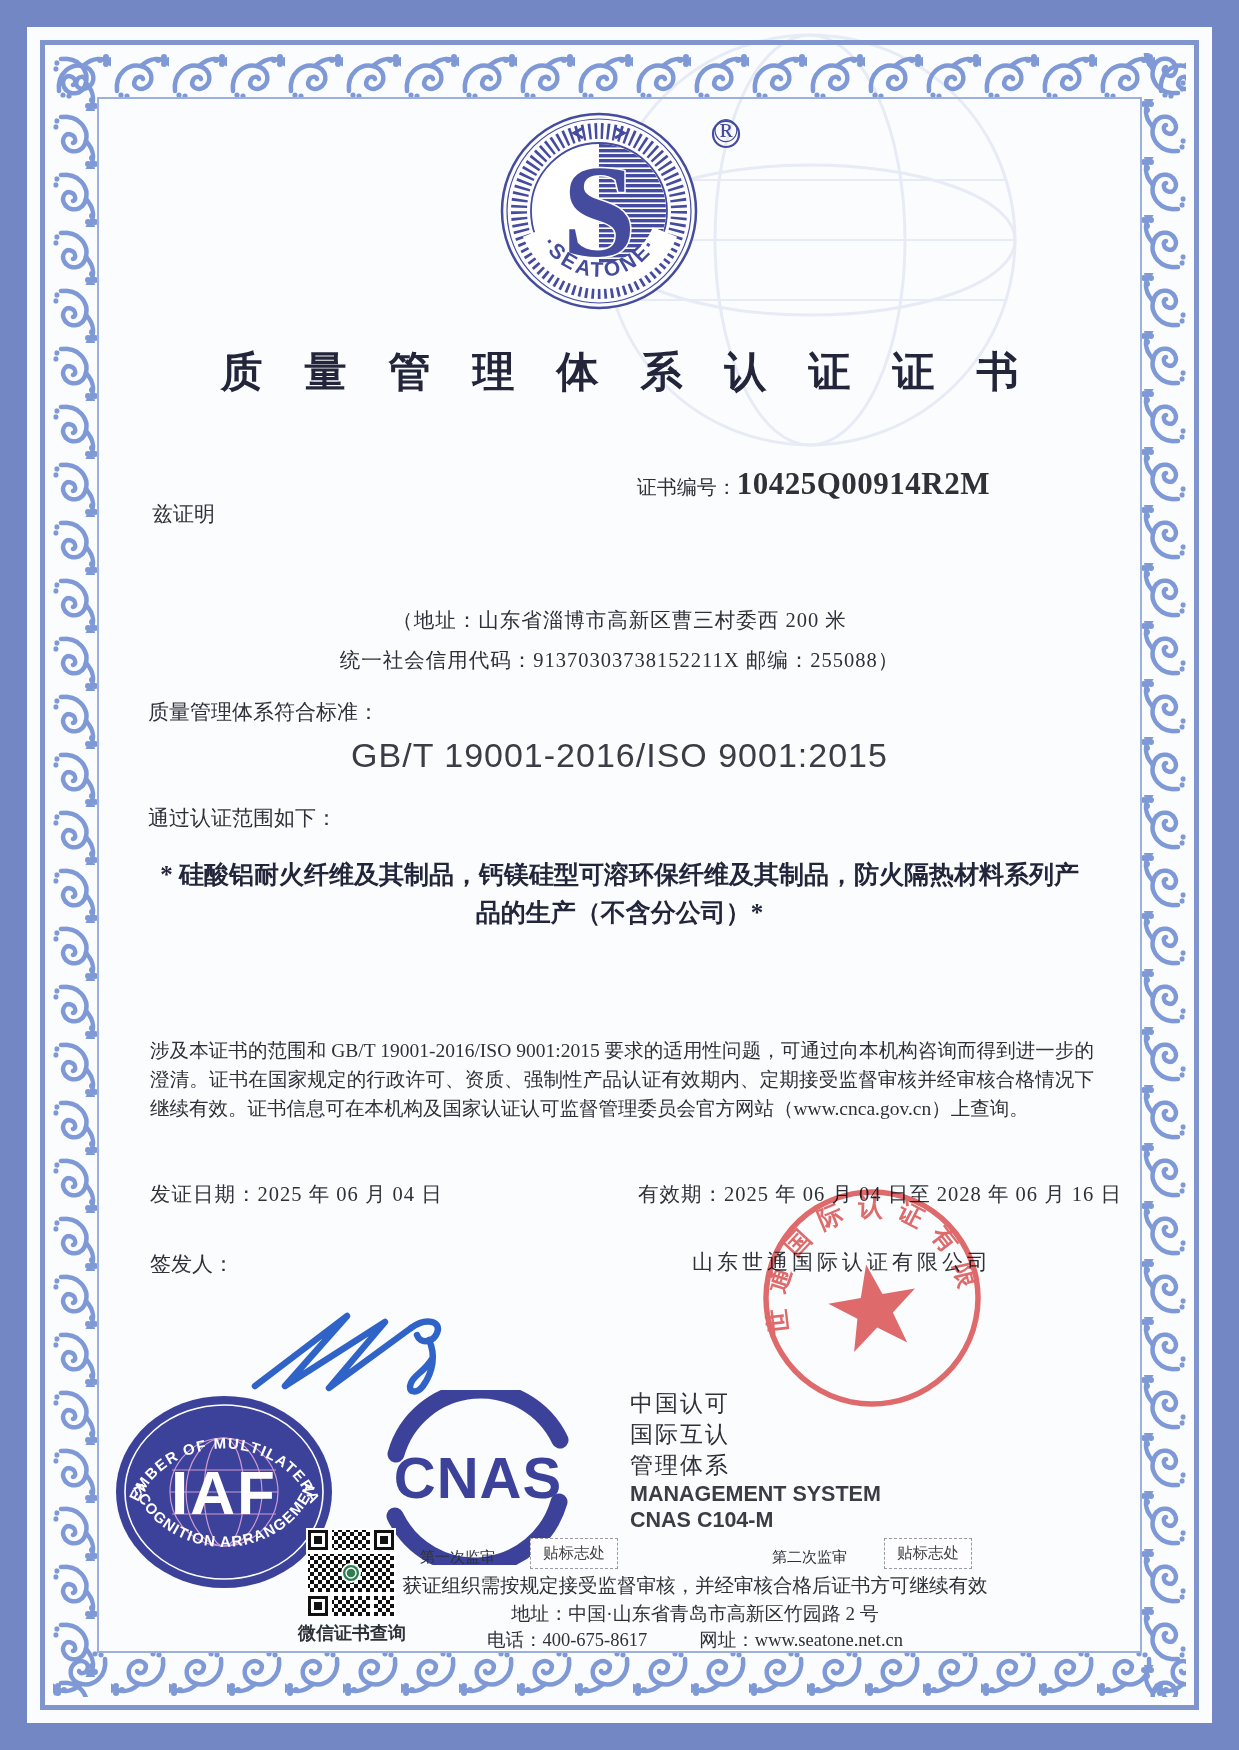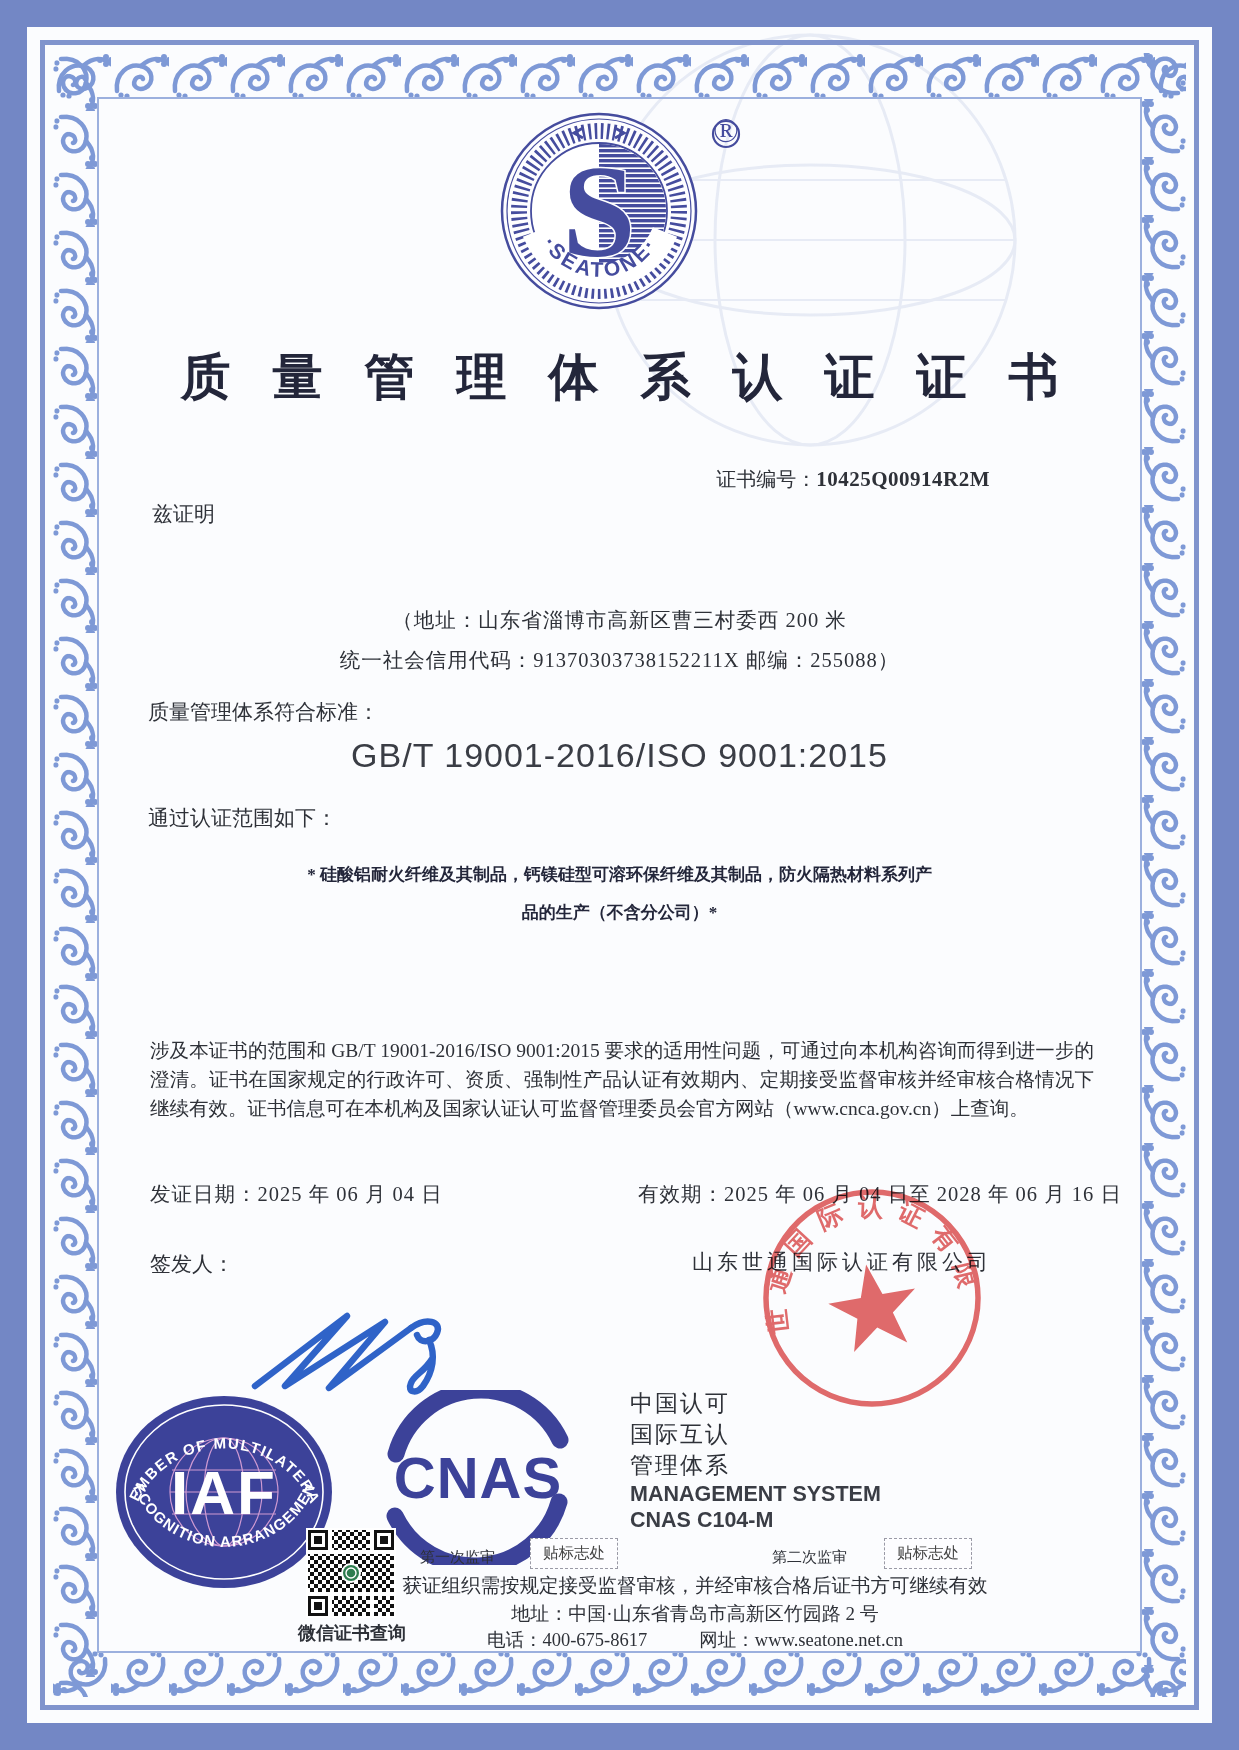--- a/index.html
+++ b/index.html
@@ -6,29 +6,29 @@
   .page{position:relative;width:1239px;height:1750px;margin:0 auto;background:#fbfcfe;overflow:hidden;
         font-family:"Liberation Serif","DejaVu Serif",serif;color:#2e3138;}
   
   .band-outer{position:absolute;inset:0;border:27px solid #7387c5;pointer-events:none;}
   .line-mid{position:absolute;left:40px;top:40px;right:40px;bottom:40px;border:5px solid #8094cd;pointer-events:none;}
   .strip{position:absolute;pointer-events:none;}
   .inner-line{position:absolute;left:97px;top:97px;right:97px;bottom:97px;border:2px solid #9cb0de;pointer-events:none;}
   
   .abs{position:absolute;}
   .ctr{left:0;right:0;text-align:center;}
-  .title{top:344px;font-size:50px;font-weight:700;color:#23263a;letter-spacing:42px;padding-left:42px;}
+  .title{top:344px;font-size:42px;font-weight:700;color:#23263a;letter-spacing:42px;padding-left:42px;}
   .certno{top:466px;right:249px;text-align:right;font-size:20px;}
-  .certno b{font-size:21px;letter-spacing:.5px;text-align:right;}
+  .certno b{font-size:31px;letter-spacing:.5px;text-align:right;}
   .lbl{font-size:21px;}
   .company{top:522px;font-size:37px;font-weight:700;letter-spacing:8px;color:#23263a;}
   .addr{font-size:20.5px;letter-spacing:1px;}
   .standard{top:736px;font-family:"Liberation Sans","DejaVu Sans",sans-serif;font-size:34px;font-weight:500;
             color:#3a3d45;letter-spacing:1px;}
-  .scope{top:856px;font-size:17px;font-weight:700;line-height:38px;color:#23263a;}
+  .scope{top:856px;font-size:25px;font-weight:700;line-height:38px;color:#23263a;}
   .fine{left:150px;top:1036px;width:944px;font-size:19.5px;line-height:29px;text-align:justify;}
   .daterow{font-size:20.5px;letter-spacing:1px;}
   .issuer{font-size:21px;letter-spacing:4px;}
   .cnblock{left:630px;top:1388px;line-height:31px;font-size:23px;letter-spacing:2px;}
   .cnblock .en{font-family:"Liberation Sans","DejaVu Sans",sans-serif;font-weight:700;font-size:21.5px;
                line-height:26px;letter-spacing:0;color:#3a3d45;}
   .qrcap{left:283px;top:1621px;width:138px;text-align:center;font-size:18px;font-weight:600;}
   .audit{font-size:15px;}
   .stickbox{font-size:15.5px;color:#444;border:1.6px dashed #9a9aa6;padding:4px 12px;background:#fdfdff;}
   .footctr{left:280px;width:830px;text-align:center;}

